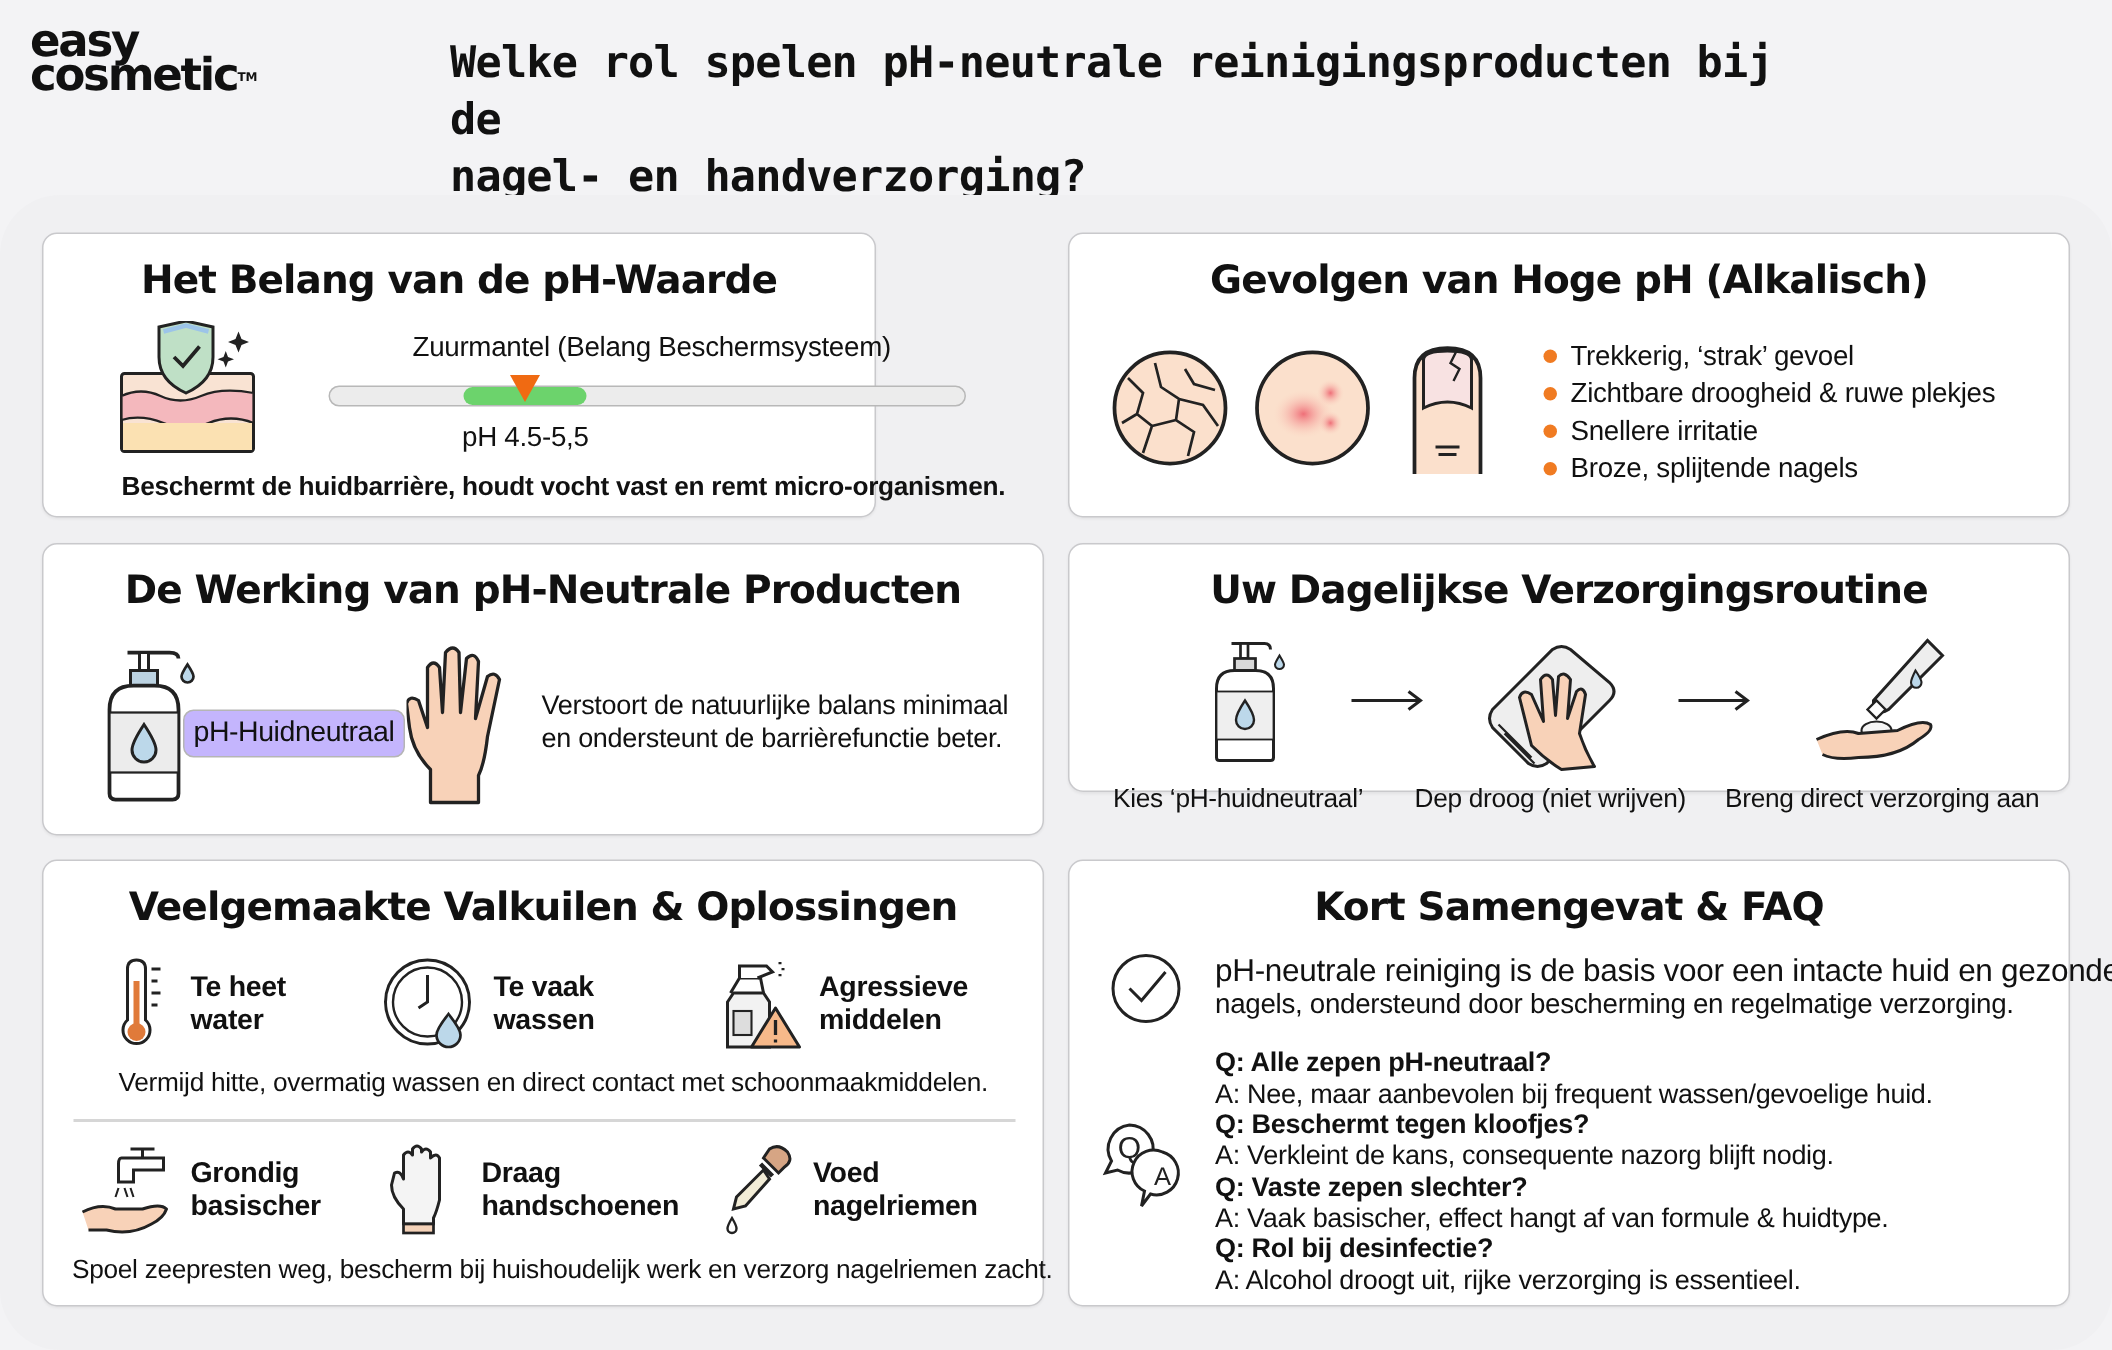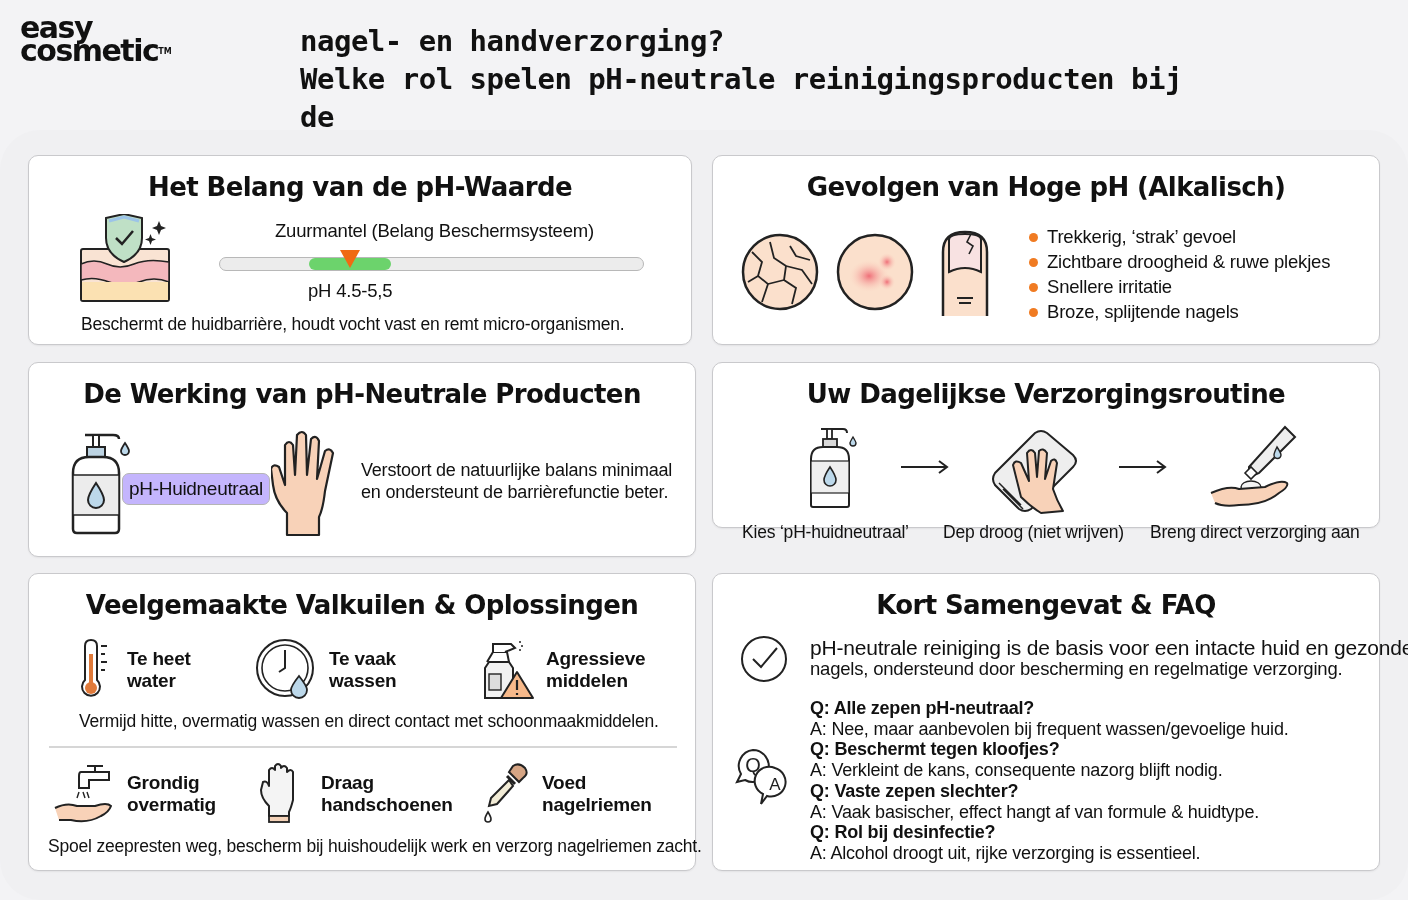--- a/index.html
+++ b/index.html
@@ -50,45 +50,45 @@
 </style>
 </head>
 <body>
 
 <div class="header">
   <div class="logo">
     <span class="l1">easy</span>
     <span class="l2"><span>cosmetic</span><span class="tm">TM</span></span>
   </div>
   <div class="main-title">
+    <div>Welke rol spelen pH-neutrale reinigingsproducten bij de</div>
     <div>nagel- en handverzorging?</div>
-    <div>Welke rol spelen pH-neutrale reinigingsproducten bij de</div>
   </div>
 </div>
 
 <div class="outer"></div>
 
-<div class="card" style="left:28px;top:155px;width:664px;height:190px;">
+<div class="card" style="left:28px;top:155px;width:556px;height:190px;">
   <div class="card-title" style="top:16px;">Het Belang van de pH-Waarde</div>
   <svg class="ico" style="left:50px;top:58px;" width="95" height="90" viewBox="0 0 95 90">
     <rect x="2" y="35" width="88" height="52" rx="2" fill="#f9e3d3" stroke="#222" stroke-width="2"></rect>
     <path d="M2 50 Q15 44 28 50 T55 50 T90 48 L90 68 Q75 62 60 68 T30 68 T2 66 Z" fill="#f4b8bd" stroke="#222" stroke-width="1.5"></path>
     <rect x="3" y="68" width="86" height="18" fill="#fbe1b2"></rect>
     <path d="M27 4 L45 0 L63 4 L63 24 Q63 40 45 48 Q27 40 27 24 Z" fill="#bfe0c6" stroke="#222" stroke-width="2"></path>
     <path d="M30 7 L45 3 L60 7" fill="none" stroke="#9cc4e8" stroke-width="3"></path>
     <path d="M37 24 L43 30 L54 17" fill="none" stroke="#222" stroke-width="2.5"></path>
     <path d="M78 12 l2 -5 l2 5 l5 2 l-5 2 l-2 5 l-2 -5 l-5 -2 z" fill="#222"></path>
     <path d="M70 24 l1.5 -4 l1.5 4 l4 1.5 l-4 1.5 l-1.5 4 l-1.5 -4 l-4 -1.5 z" fill="#222"></path>
   </svg>
   <div class="txt" style="left:246px;top:64px;font-size:18.5px;">Zuurmantel (Belang Beschermsysteem)</div>
   <div class="bar-track" style="left:190px;top:101px;width:425px;"></div>
   <div class="bar-ok" style="left:280px;top:102px;width:82px;"></div>
   <div class="marker" style="left:311px;top:94px;"></div>
   <div class="txt" style="left:279px;top:124px;font-size:18.5px;">pH 4.5-5,5</div>
-  <div class="txt" style="left:52px;top:158px;">Beschermt de huidbarrière, houdt vocht vast en remt micro-organismen.</div>
+  <div class="txt" style="left:52px;top:158px;font-weight:bold;">Beschermt de huidbarrière, houdt vocht vast en remt micro-organismen.</div>
 </div>
 
 <div class="card" style="left:712px;top:155px;width:668px;height:190px;">
   <div class="card-title" style="top:16px;">Gevolgen van Hoge pH (Alkalisch)</div>
   <svg class="ico" style="left:27px;top:76px;" width="80" height="80" viewBox="0 0 80 80">
     <circle cx="40" cy="40" r="37" fill="#fbe0cc" stroke="#222" stroke-width="2.5"></circle>
     <path d="M12 20 L22 30 L18 44 L28 52 L22 70 M30 10 L34 26 L46 34 L44 48 L56 56 L52 72 M50 14 L56 24 L70 28 M46 34 L62 38 L72 52 M28 52 L44 48 M8 50 L18 44" fill="none" stroke="#222" stroke-width="1.8"></path>
   </svg>
   <svg class="ico" style="left:122px;top:76px;" width="80" height="80" viewBox="0 0 80 80">
     <defs>
@@ -208,21 +208,21 @@
   <div class="txt" style="left:50px;top:137px;">Vermijd hitte, overmatig wassen en direct contact met schoonmaakmiddelen.</div>
   <div class="divider" style="left:20px;top:172px;width:628px;"></div>
 
   <svg class="ico" style="left:24px;top:188px;" width="64" height="62" viewBox="0 0 64 62">
     <path d="M34 4 L50 4 M42 4 L42 10 M28 10 L56 10 L56 18 L36 18 L36 26 L26 26 L26 14 Q26 10 28 10" fill="#fff" stroke="#222" stroke-width="2"></path>
     <path d="M26 30 L24 36 M30 30 L32 36 M34 30 L36 36" stroke="#222" stroke-width="1.4"></path>
     <path d="M2 46 Q14 40 24 44 L42 44 Q54 40 58 44 Q56 50 48 54 Q34 62 18 58 L6 58" fill="#f8d2b8" stroke="#222" stroke-width="2" stroke-linejoin="round"></path>
   </svg>
   <div class="txt bold-lbl" style="left:98px;top:198px;">
     <div>Grondig</div>
-    <div>overmatig</div>
+    <div>basischer</div>
   </div>
   <svg class="ico" style="left:230px;top:188px;" width="44" height="62" viewBox="0 0 44 62">
     <path d="M10 54 L10 44 Q2 36 2 28 L4 20 Q8 18 10 24 L10 8 Q13 4 16 8 L16 4 Q19 0 22 4 L22 6 Q25 2 28 6 L28 10 Q32 6 34 10 L34 38 Q32 46 30 50 L30 54 Z" fill="#f4f4f4" stroke="#222" stroke-width="2" stroke-linejoin="round"></path>
     <rect x="10" y="54" width="20" height="6" fill="#f4d2b8" stroke="#222" stroke-width="1.8"></rect>
   </svg>
   <div class="txt bold-lbl" style="left:292px;top:198px;">
     <div>Draag</div>
     <div>handschoenen</div>
   </div>
   <svg class="ico" style="left:452px;top:188px;" width="50" height="62" viewBox="0 0 50 62">

